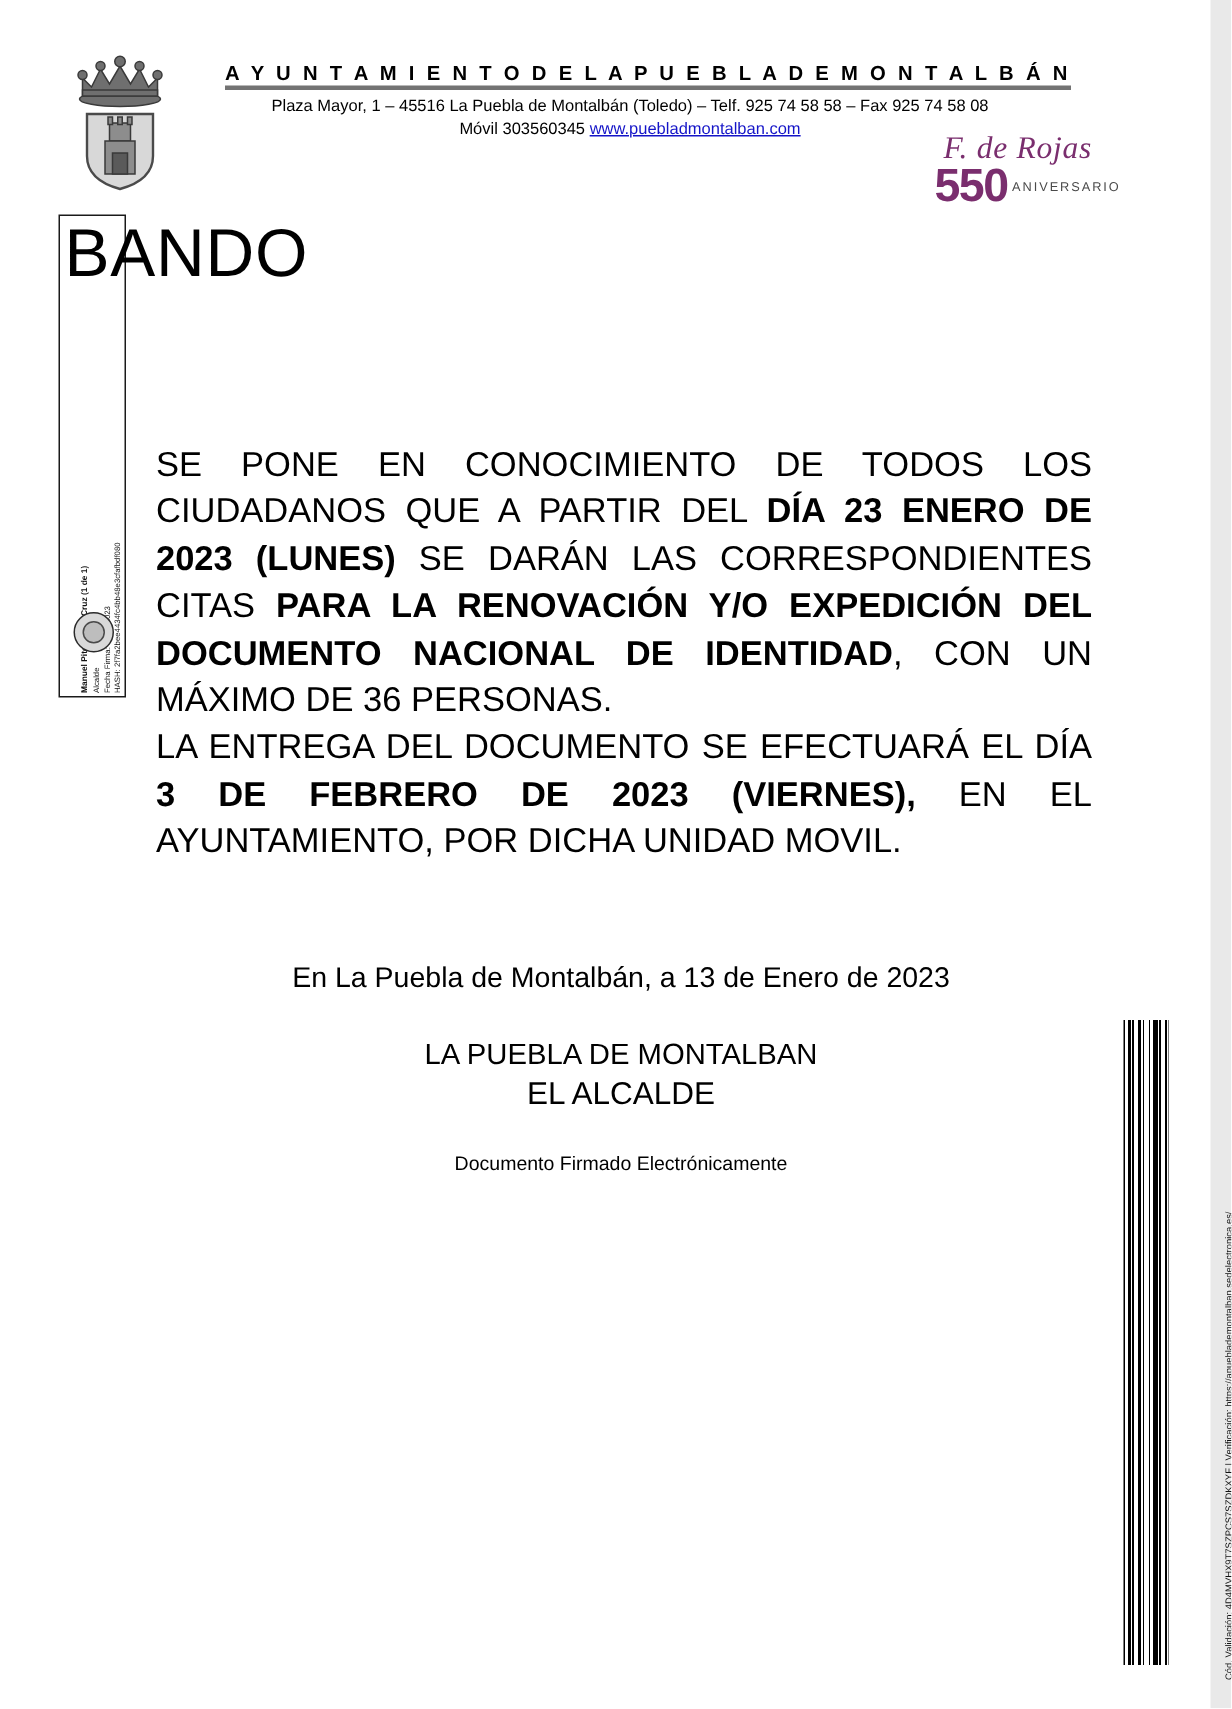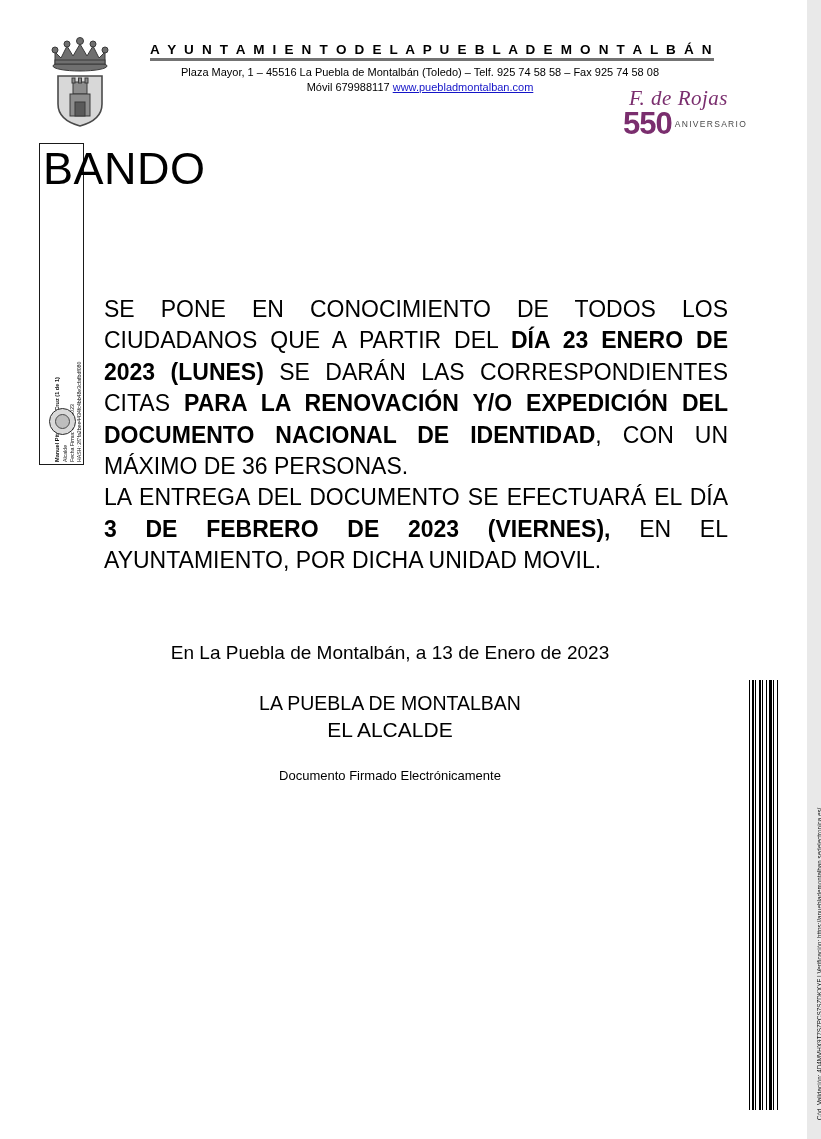--- a/index.html
+++ b/index.html
@@ -166,20 +166,21 @@
   }
   .body p { margin: 0; }
   .body b { font-weight: bold; }
   
   .closing {
     position: absolute;
     left: 0;
     width: 780px;
     text-align: center;
     font-size: 19px;
+    padding-left: 24px;
   }
   .c-place { top: 642px; }
   .c-town  { top: 692px; font-size: 19.5px; }
   .c-mayor { top: 718px; font-size: 21px; }
   .c-sign  { top: 768px; font-size: 13px; }
   
   .barcode {
     position: absolute;
     right: 42px;
     top: 680px;
@@ -243,21 +244,21 @@
           <rect x="39" y="58" width="3" height="5"></rect>
         </g>
       </g>
     </svg>
   </div>
 
   <div class="header-block">
     <div class="header-title">A Y U N T A M I E N T O   D E   L A   P U E B L A   D E   M O N T A L B Á N</div>
     <div class="header-line2">Plaza Mayor, 1 – 45516 La Puebla de Montalbán (Toledo) – Telf. 925 74 58 58 – Fax 925 74 58 08</div>
     <div class="header-line3">
-      <span>Móvil 679988117</span>
+      <span>Móvil 303560345</span>
       <a class="header-link" href="#">www.puebladmontalban.com</a>
     </div>
   </div>
 
   <div class="logo550">
     <div class="script">F. de Rojas</div>
     <div>
       <span class="big">550</span><span class="aniv">ANIVERSARIO</span>
     </div>
   </div>

